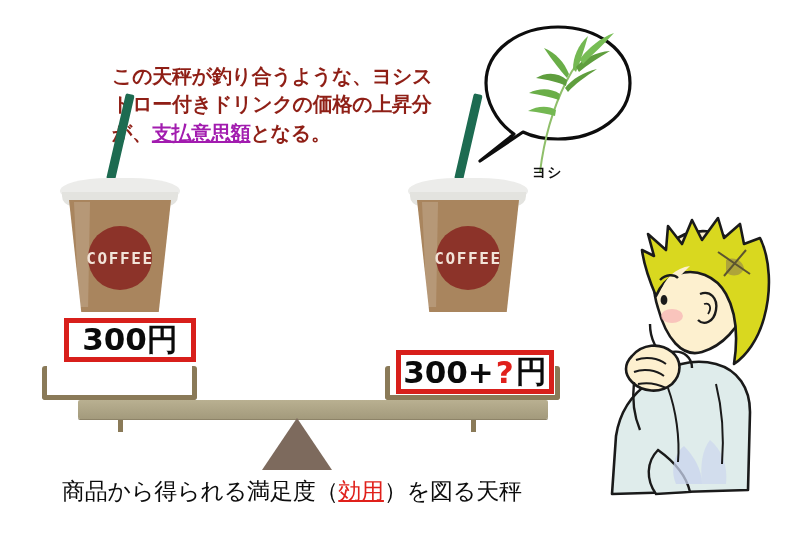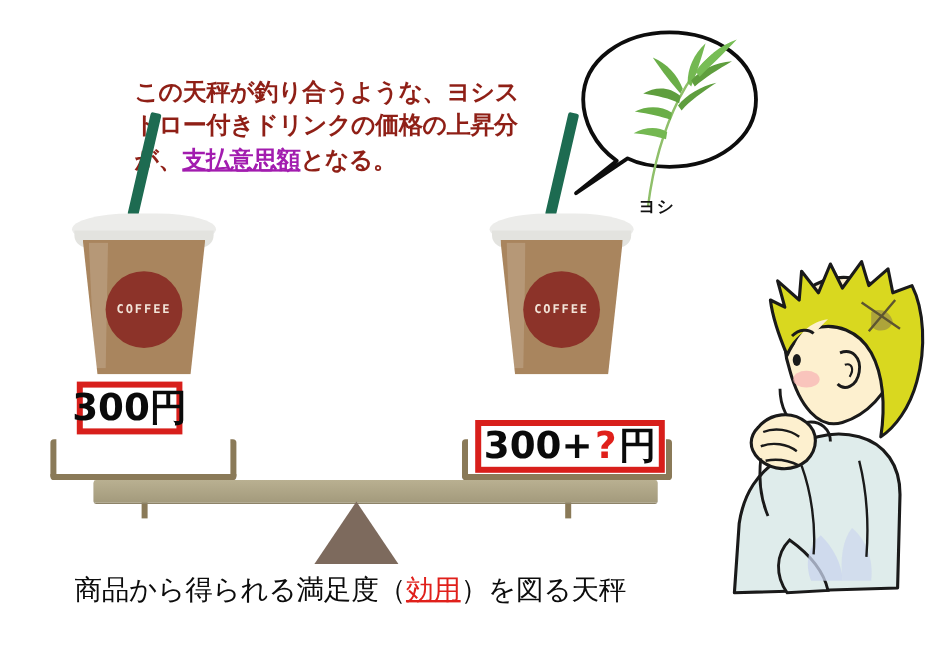--- a/index.html
+++ b/index.html
@@ -51,21 +51,21 @@
     position:absolute;left:14px;top:32px;width:16px;height:105px;
     background:rgba(255,255,255,0.16);
     clip-path:polygon(0% 0%,100% 0%,88% 100%,30% 100%);
   }
   .cup .logo{
     position:absolute;left:28px;top:56px;width:64px;height:64px;
     border-radius:50%;background:#8c3329;
     display:flex;align-items:center;justify-content:center;
   }
   .cup .logo span{
-    color:#f2e4d8;font-size:10px;font-weight:bold;letter-spacing:1.6px;
+    color:#f2e4d8;font-size:16px;font-weight:bold;letter-spacing:1.6px;
     font-family:"DejaVu Sans Mono","Liberation Mono",monospace;
   }
 
   
   .price-box{
     position:absolute;box-sizing:border-box;
     background:#ffffff;border:5px solid #d81f1b;
     display:flex;align-items:center;justify-content:center;
     font-size:31px;font-weight:bold;color:#0a0a0a;
     letter-spacing:0px;white-space:nowrap;
@@ -168,21 +168,21 @@
     <div class="rod"></div>
   </div>
 
   <div class="pan" style="left:385px;top:366px;width:175px;height:66px;">
     <div class="arm-l"></div>
     <div class="arm-r"></div>
     <div class="tray" style="top:29px;height:5px;bottom:auto;"></div>
     <div class="rod"></div>
   </div>
 
-  <div class="price-box" style="left:64px;top:318px;width:88px;height:44px;">
+  <div class="price-box" style="left:64px;top:318px;width:132px;height:44px;">
     <span>300円</span>
   </div>
 
   <div class="price-box" style="left:396px;top:318px;width:158px;height:44px;margin-top:32px;">
     <span>300+</span>
       <span class="q">?</span>
       <span>円</span>
   </div>
 
   <div class="beam"></div>

